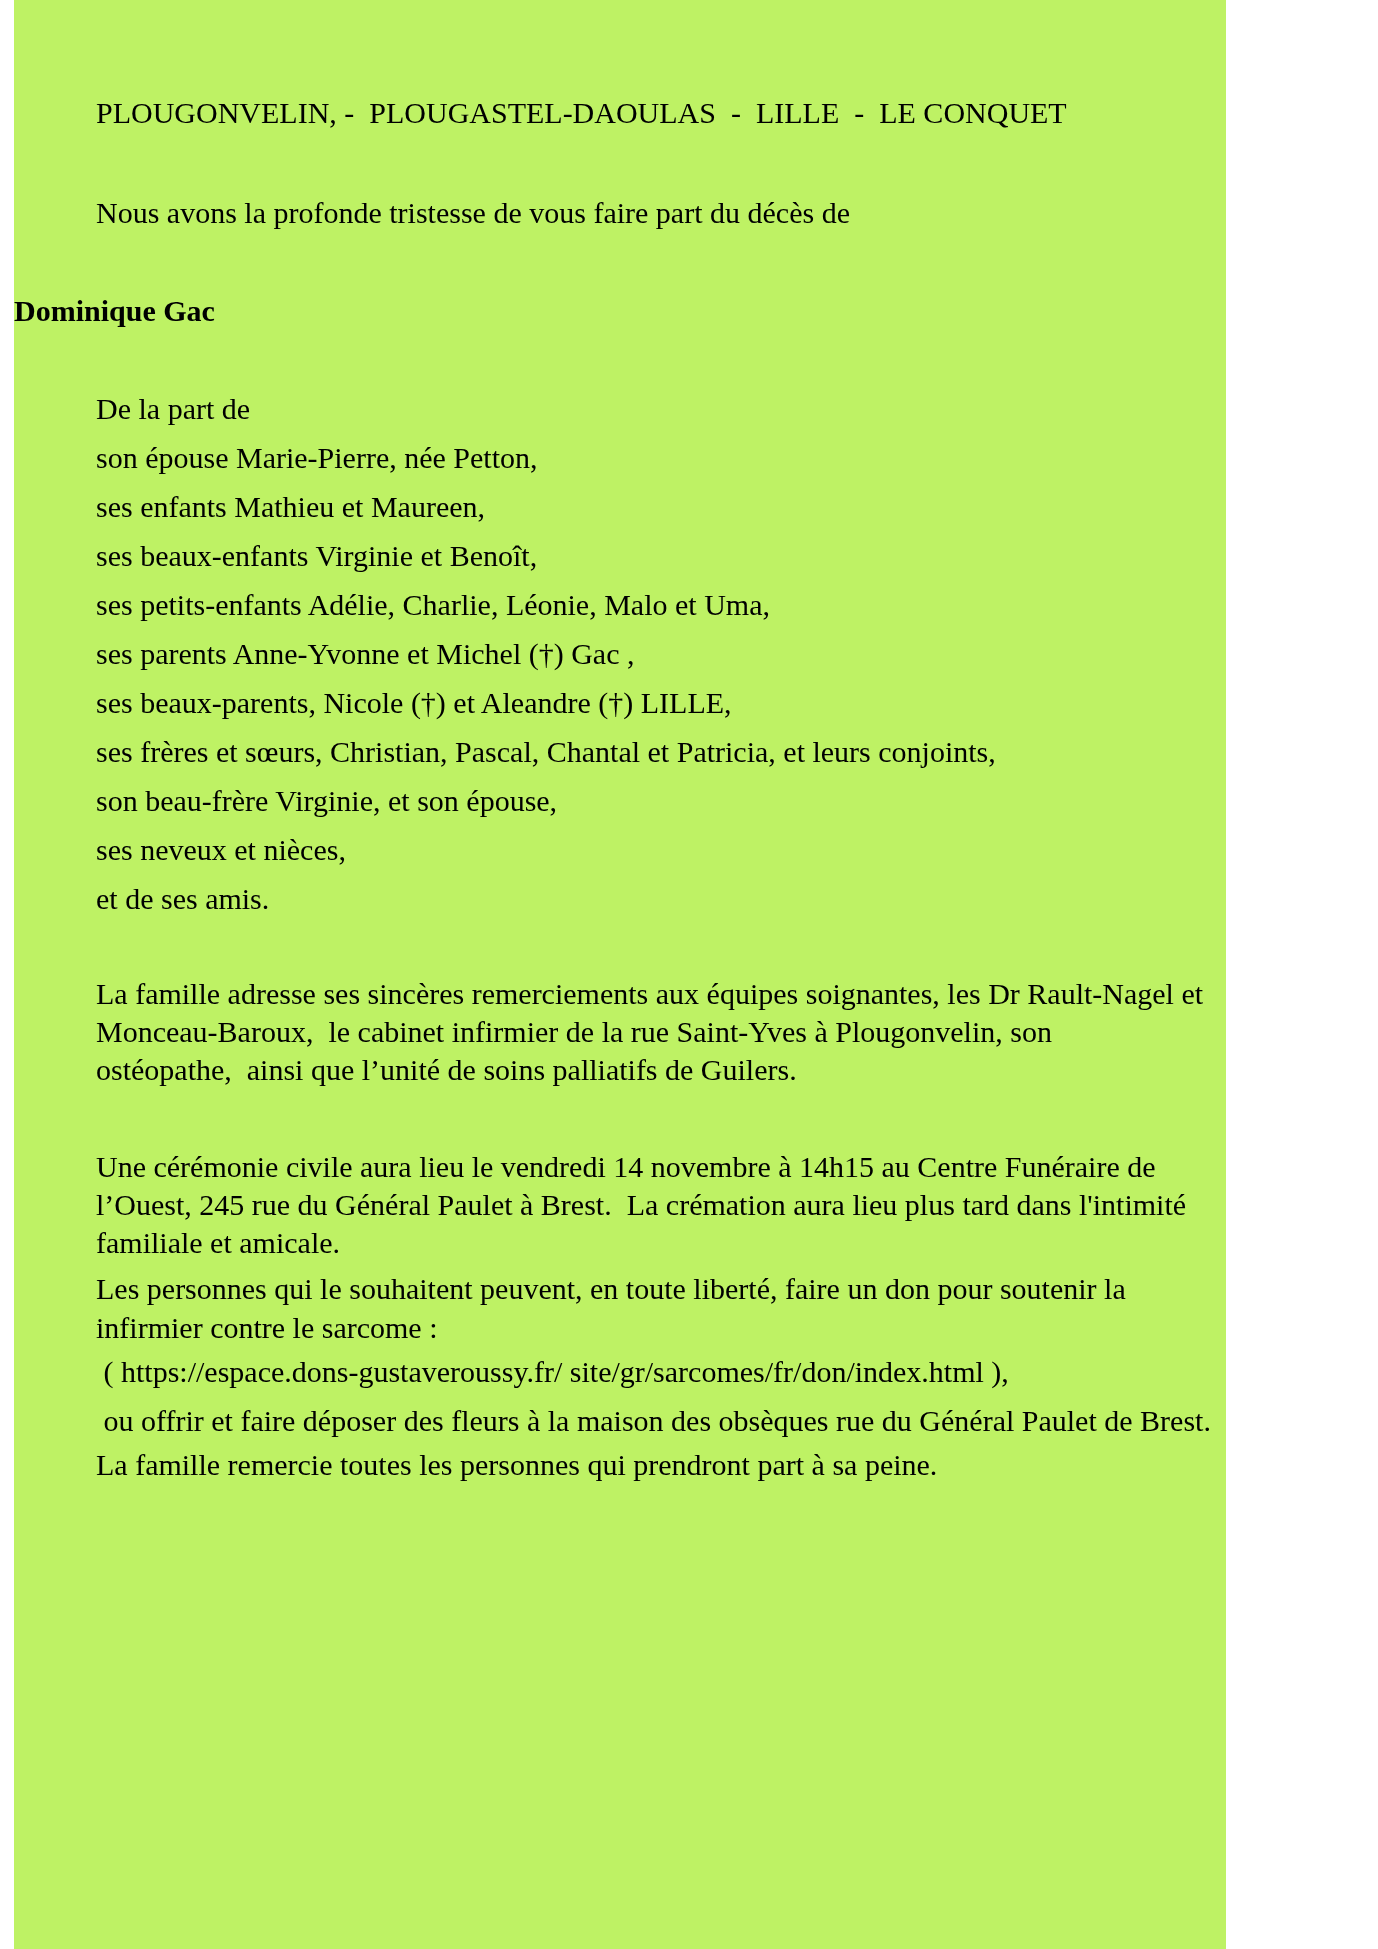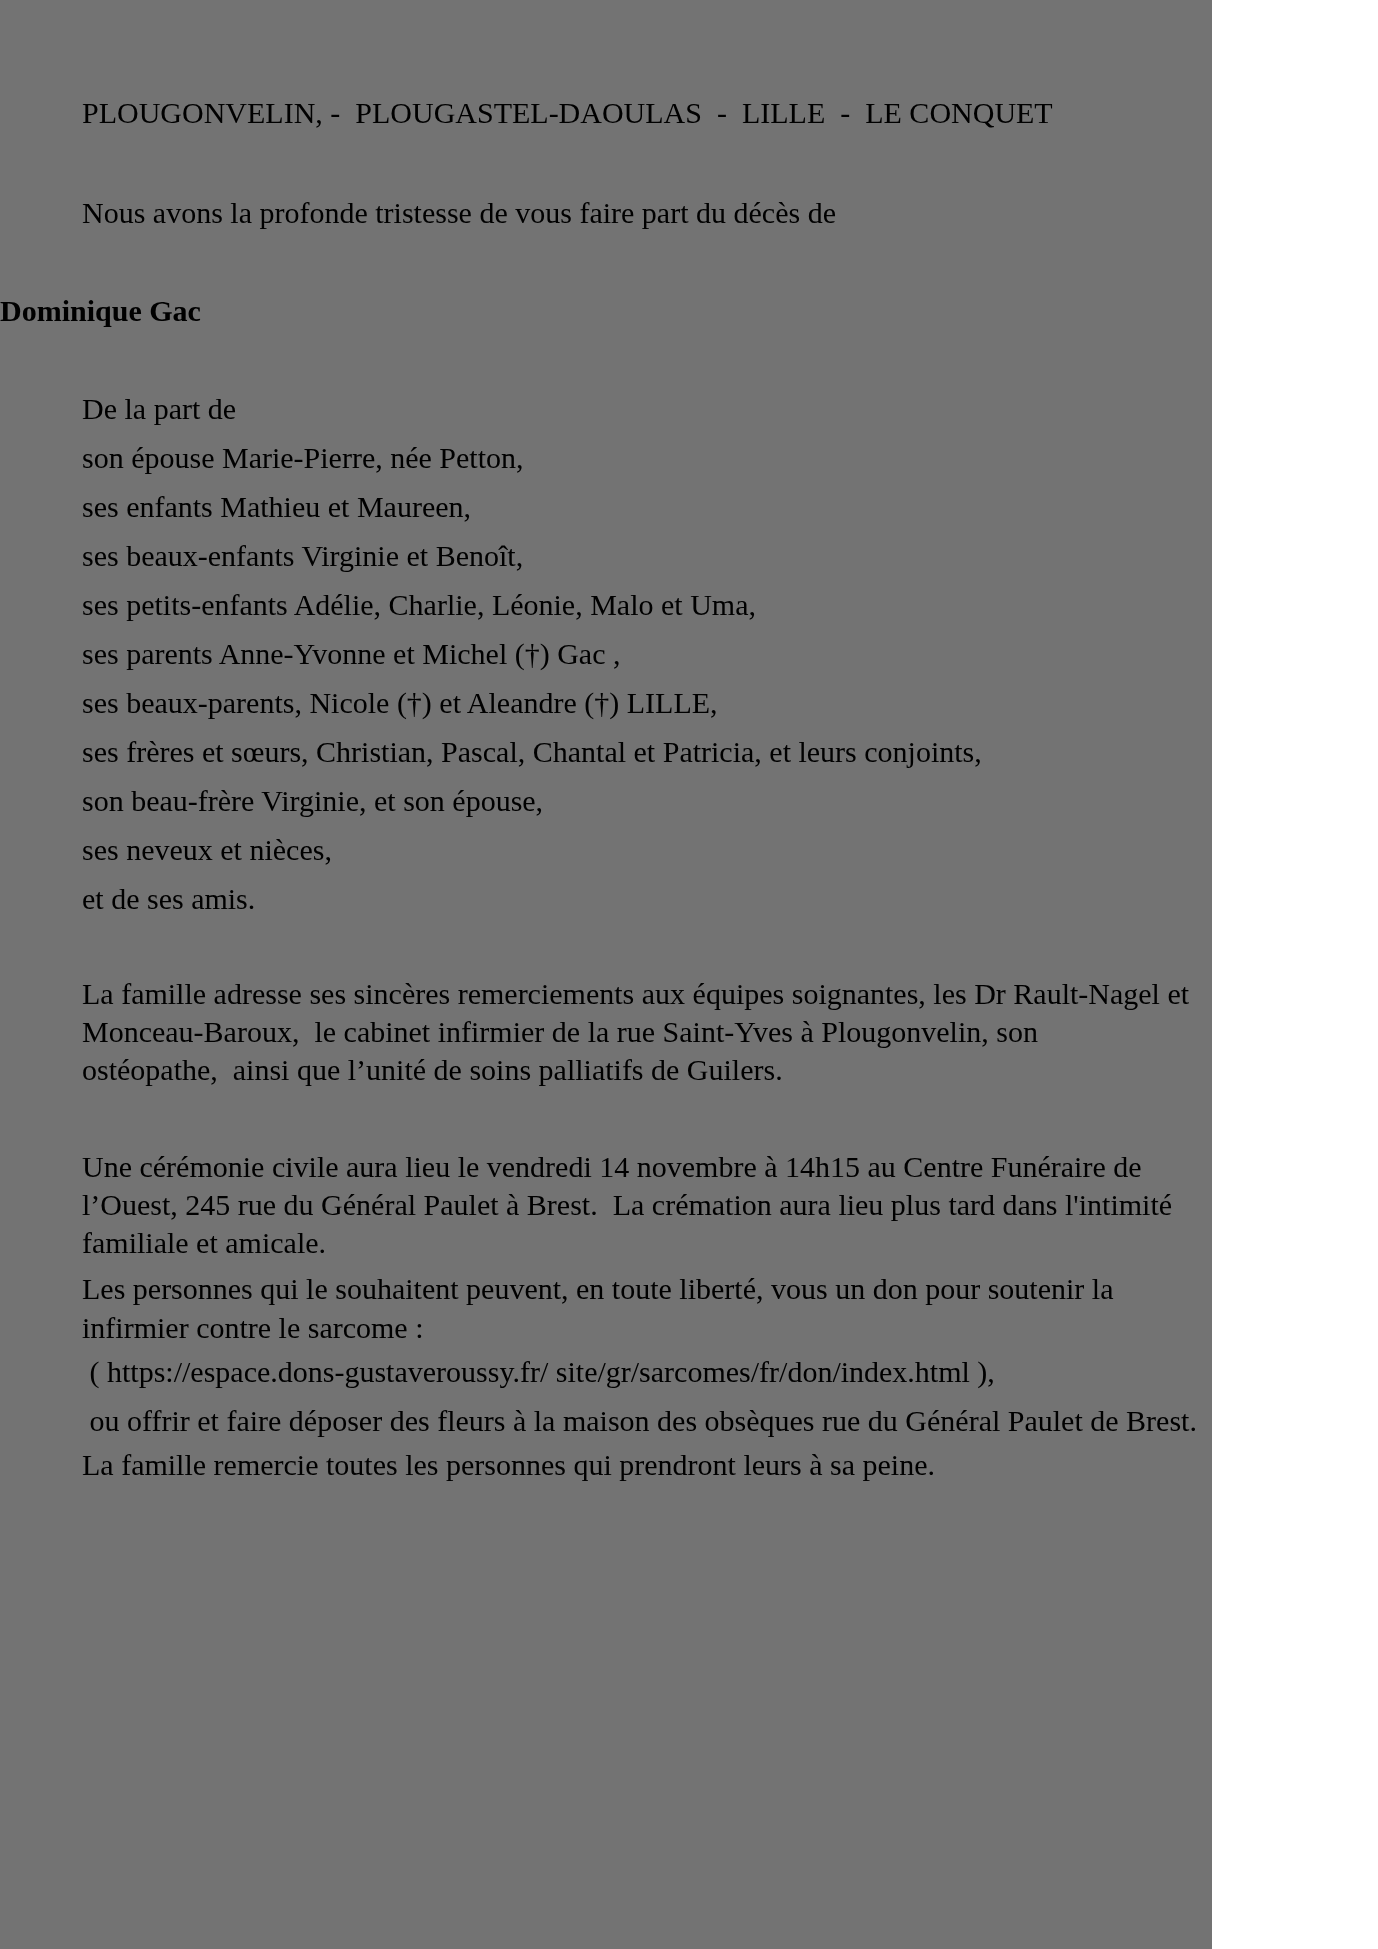--- a/index.html
+++ b/index.html
@@ -1,17 +1,17 @@
 <!DOCTYPE html>
 <html><head>
 <meta charset="utf-8">
 <style>
   html, body { margin: 0; padding: 0; background: #ffffff; }
   body { width: 1378px; height: 1949px; position: relative; overflow: hidden; }
-  .page { position: absolute; left: 0; top: 0; width: 1212px; height: 1949px; background: #737373; }
+  .page { position: absolute; left: 14px; top: 0; width: 1212px; height: 1949px; background: #bef264; }
   .ln {
     position: absolute;
     left: 82px;
     font-family: "Liberation Serif", "DejaVu Serif", serif;
     font-size: 30px;
     line-height: 30px;
     color: #000000;
     white-space: pre;
   }
   .title {
@@ -50,23 +50,23 @@
   </div>
 
 
   <div>
     <div class="ln" style="top:1152px">Une cérémonie civile aura lieu le vendredi 14 novembre à 14h15 au Centre Funéraire de</div>
     <div class="ln" style="top:1190px">l’Ouest, 245 rue du Général Paulet à Brest.  La crémation aura lieu plus tard dans l'intimité</div>
     <div class="ln" style="top:1228px">familiale et amicale.</div>
   </div>
 
   <div>
-    <div class="ln" style="top:1274px">Les personnes qui le souhaitent peuvent, en toute liberté, vous un don pour soutenir la</div>
+    <div class="ln" style="top:1274px">Les personnes qui le souhaitent peuvent, en toute liberté, faire un don pour soutenir la</div>
     <div class="ln" style="top:1313px">infirmier contre le sarcome :</div>
   </div>
 
   <div class="ln" style="top:1406px"> ou offrir et faire déposer des fleurs à la maison des obsèques rue du Général Paulet de Brest.</div>
 
   <div class="ln" style="top:1357px"> ( https://espace.dons-gustaveroussy.fr/ site/gr/sarcomes/fr/don/index.html ),</div>
 
-  <div class="ln" style="top:1450px">La famille remercie toutes les personnes qui prendront leurs à sa peine.</div>
+  <div class="ln" style="top:1450px">La famille remercie toutes les personnes qui prendront part à sa peine.</div>
 
 </div>
 
 </body></html>

